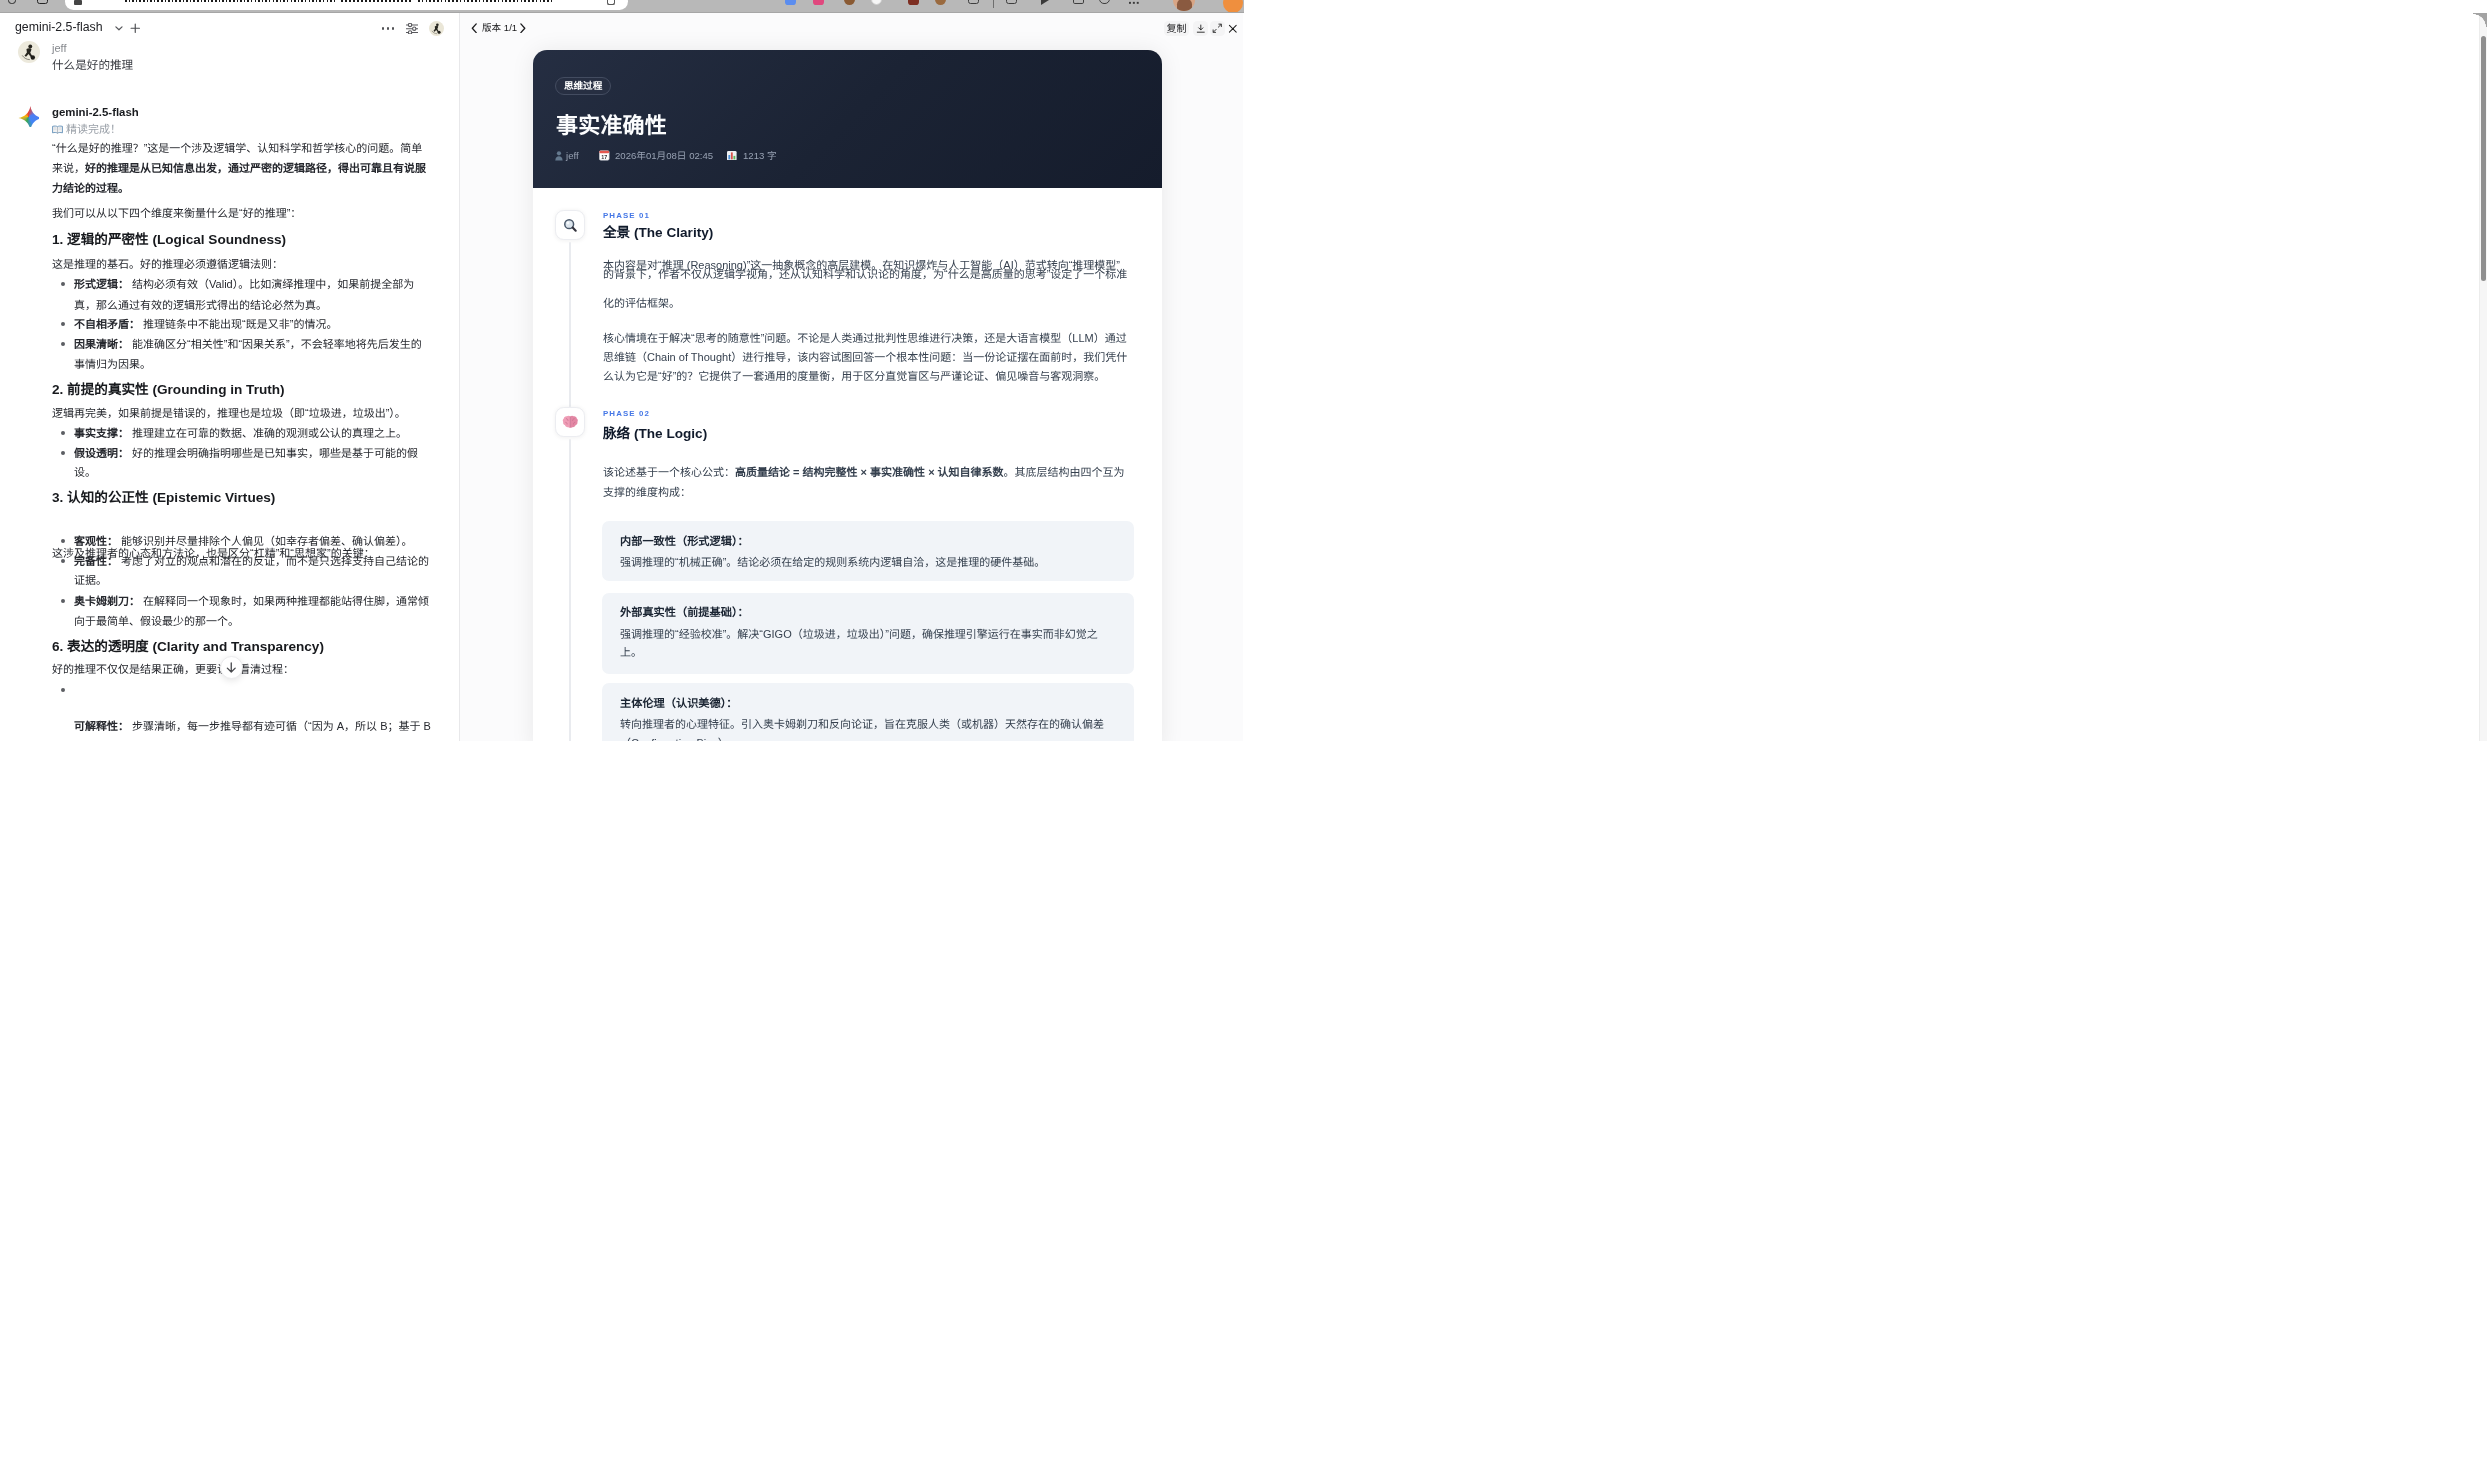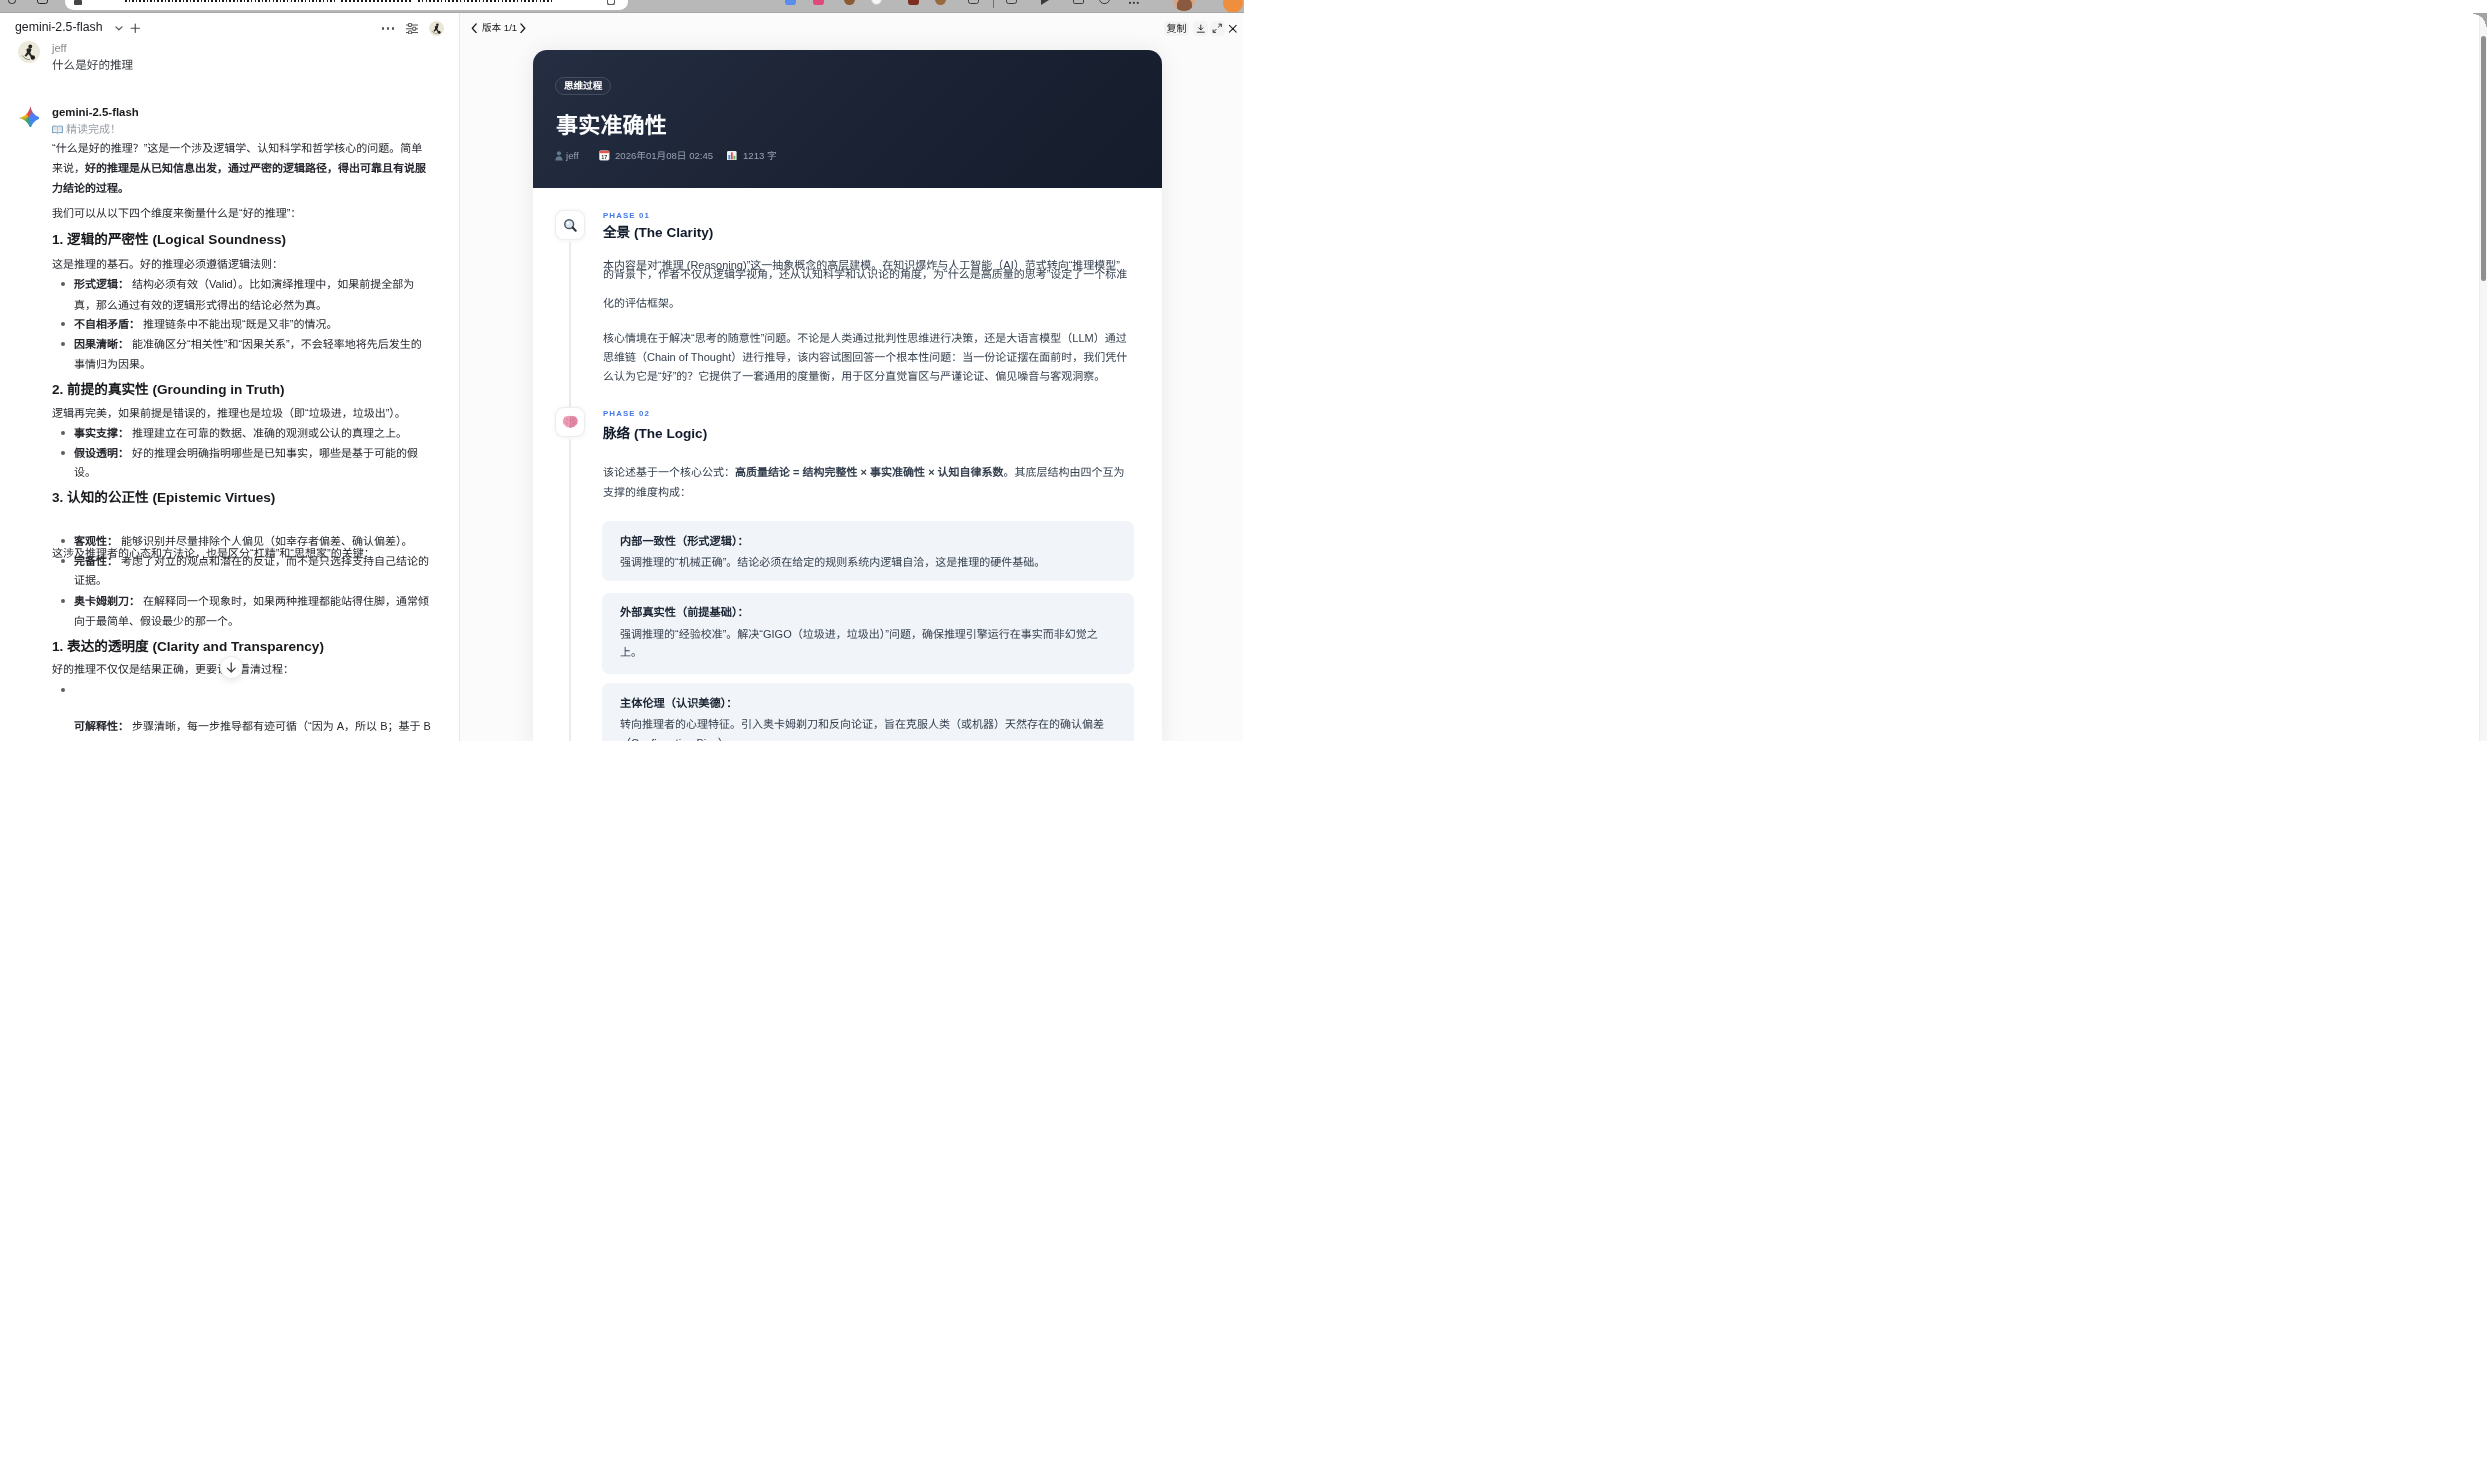--- a/index.html
+++ b/index.html
@@ -221,21 +221,21 @@
   <div class="h3" style="top:474px;">3. 认知的公正性 (Epistemic Virtues)</div>
   <div class="mb" style="top:498px;margin-top:32px;">这涉及推理者的心态和方法论，也是区分“杠精”和“思想家”的关键：</div>
   <div class="bdot" style="top:526px;"></div>
   <div class="mb bl" style="top:518px;"><b>客观性：</b> 能够识别并尽量排除个人偏见（如幸存者偏差、确认偏差）。</div>
   <div class="bdot" style="top:546px;"></div>
   <div class="mb bl" style="top:538px;"><b>完备性：</b> 考虑了对立的观点和潜在的反证，而不是只选择支持自己结论的</div>
   <div class="mb bl" style="top:557px;">证据。</div>
   <div class="bdot" style="top:586px;"></div>
   <div class="mb bl" style="top:578px;"><b>奥卡姆剃刀：</b> 在解释同一个现象时，如果两种推理都能站得住脚，通常倾</div>
   <div class="mb bl" style="top:598px;">向于最简单、假设最少的那一个。</div>
-  <div class="h3" style="top:623px;">1. 表达的透明度 (Clarity and Transparency)</div>
+  <div class="h3" style="top:623px;">6. 表达的透明度 (Clarity and Transparency)</div>
   <div class="mb" style="top:646px;">好的推理不仅仅是结果正确，更要让人看清过程：</div>
   <div class="bdot" style="top:675px;"></div>
   <div class="mb bl" style="top:703px;"><b>可解释性：</b> 步骤清晰，每一步推导都有迹可循（“因为 A，所以 B；基于 B</div>
   <div id="scrollbtn">
       <svg width="10.5" height="11.4" viewBox="0 0 12 13">
         <path d="M6 1v10M1.5 7L6 11.5 10.5 7" stroke="#47484c" stroke-width="1.5" fill="none" stroke-linecap="round" stroke-linejoin="round"></path>
       </svg>
     </div>
 </div>
 

